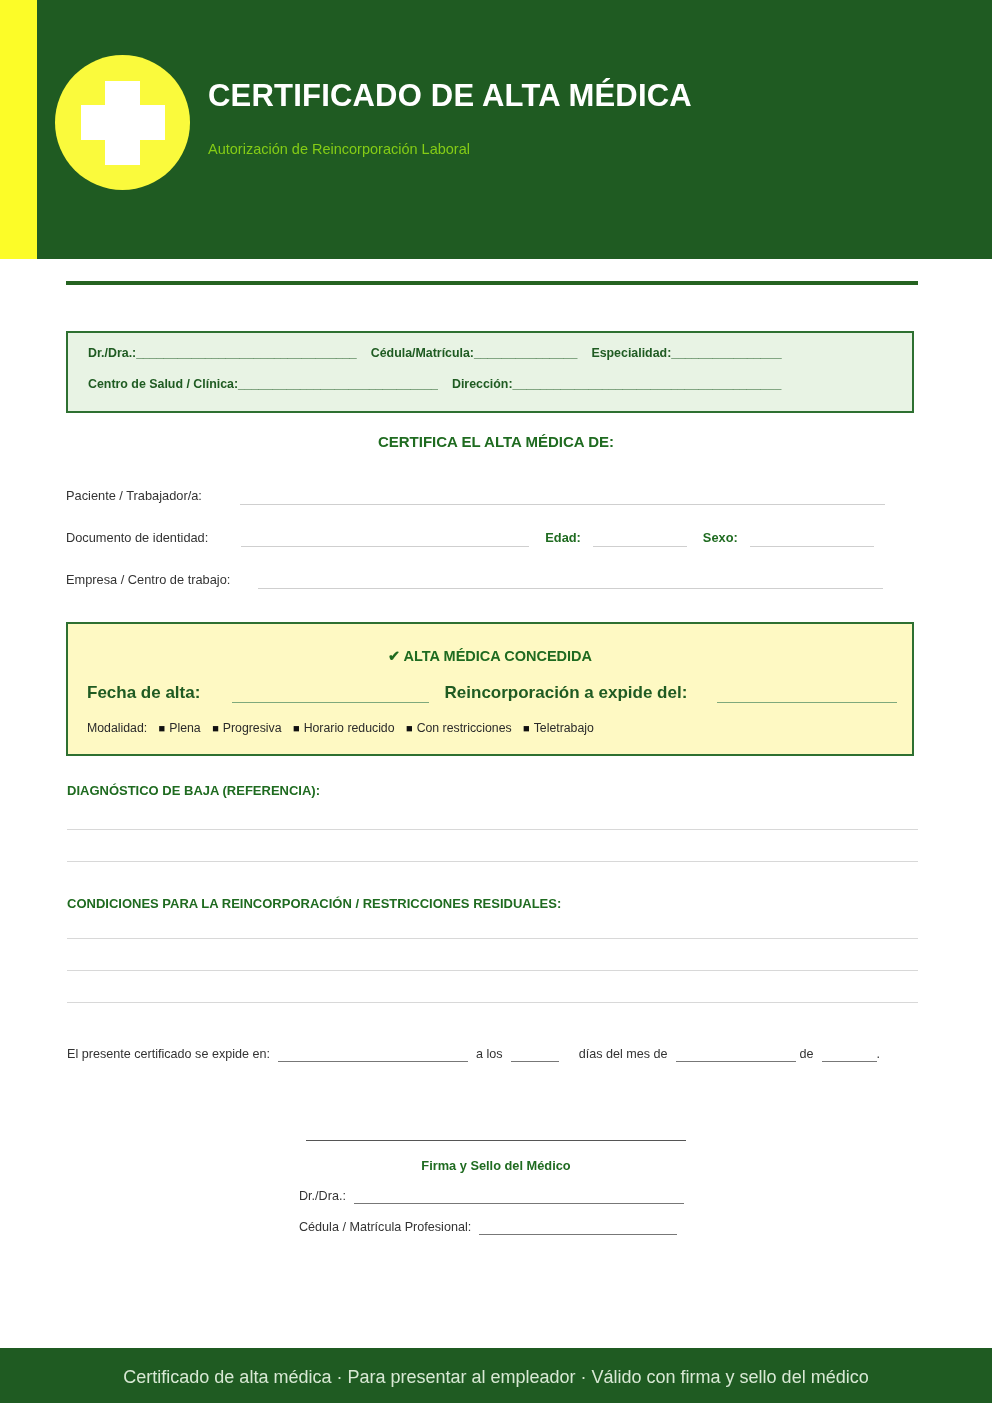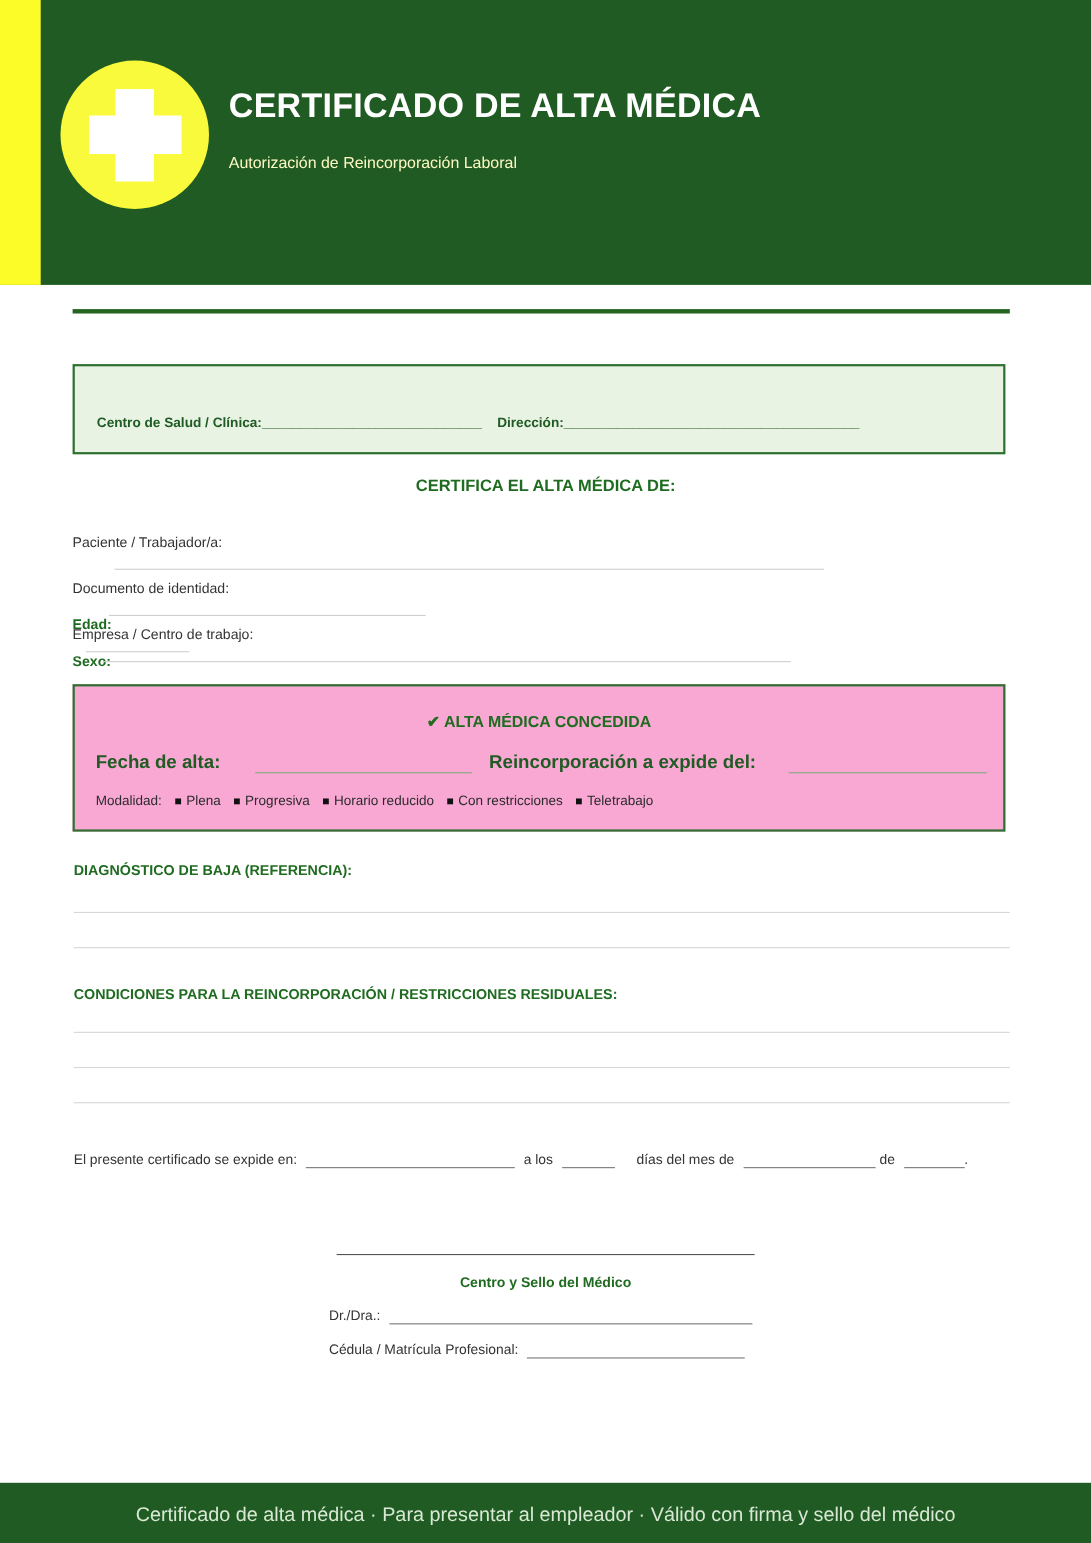--- a/index.html
+++ b/index.html
@@ -69,21 +69,21 @@
     color: #ffffff;
     letter-spacing: 0.2px;
     white-space: nowrap;
   }
   .header-subtitle {
     position: absolute;
     left: 208px;
     top: 141px;
     font-size: 14.5px;
     font-weight: normal;
-    color: #fef9c3;
+    color: #84cc16;
     white-space: nowrap;
   }
 
   
   .top-rule {
     position: absolute;
     left: 66px;
     top: 281px;
     width: 852px;
     height: 4px;
@@ -129,22 +129,21 @@
     color: #1F6B20;
   }
 
   
   .field-row {
     position: absolute;
     left: 66px;
     width: 852px;
     height: 22px;
     display: flex;
-    align-items: flex-start;
-    flex-direction: column;
+    align-items: center;
   }
   .field-label {
     font-size: 12.8px;
     color: #333333;
     white-space: nowrap;
     line-height: 16px;
   }
   .field-label.bold-green {
     font-weight: bold;
     color: #1F6B20;
@@ -157,21 +156,21 @@
   .spacer-sm { width: 16px; flex: none; }
 
   
   .granted-box {
     position: absolute;
     left: 66px;
     top: 622px;
     width: 848px;
     height: 134px;
     border: 2px solid #2E7031;
-    background: #f9a8d4;
+    background: #fef9c3;
     box-sizing: border-box;
   }
   .granted-title {
     position: absolute;
     left: 0;
     top: 24px;
     width: 844px;
     text-align: center;
     font-size: 14.5px;
     font-weight: bold;
@@ -308,20 +307,23 @@
     <div class="logo-cross-v"></div>
     <div class="logo-cross-h"></div>
   </div>
   <div class="header-title">CERTIFICADO DE ALTA MÉDICA</div>
   <div class="header-subtitle">Autorización de Reincorporación Laboral</div>
 </div>
 
 <div class="top-rule"></div>
 
 <div class="doctor-box">
+  <div class="doctor-row r1">
+    <span>Dr./Dra.:</span><span class="dots">________________________________</span><span class="gap"></span><span>Cédula/Matrícula:</span><span class="dots">_______________</span><span class="gap"></span><span>Especialidad:</span><span class="dots">________________</span>
+  </div>
   <div class="doctor-row r2">
     <span>Centro de Salud / Clínica:</span><span class="dots">_____________________________</span><span class="gap"></span><span>Dirección:</span><span class="dots">_______________________________________</span>
   </div>
 </div>
 
 <div class="certify-heading">CERTIFICA EL ALTA MÉDICA DE:</div>
 
 <div class="field-row" style="top:485px;">
   <span class="field-label">Paciente / Trabajador/a:</span>
   <span class="field-line" style="width:645px;margin-left:38px;"></span>
@@ -380,21 +382,21 @@
   <span class="t" style="margin-left:8px;text-align:center;">a los</span>
   <span class="u" style="width:48px;margin-left:8px;"></span>
   <span class="t" style="margin-left:20px;">días del mes de</span>
   <span class="u" style="width:120px;margin-left:8px;"></span>
   <span class="t" style="margin-left:4px;">de</span>
   <span class="u" style="width:55px;margin-left:8px;"></span>
   <span class="t">.</span>
 </div>
 
 <div class="sig-line"></div>
-<div class="sig-caption">Centro y Sello del Médico</div>
+<div class="sig-caption">Firma y Sello del Médico</div>
 <div class="sig-field sig-doctor">
   <span class="t">Dr./Dra.:</span>
   <span class="u" style="width:330px;margin-left:8px;"></span>
 </div>
 <div class="sig-field sig-license">
   <span class="t">Cédula / Matrícula Profesional:</span>
   <span class="u" style="width:198px;margin-left:8px;"></span>
 </div>
 
 <div class="footer">

